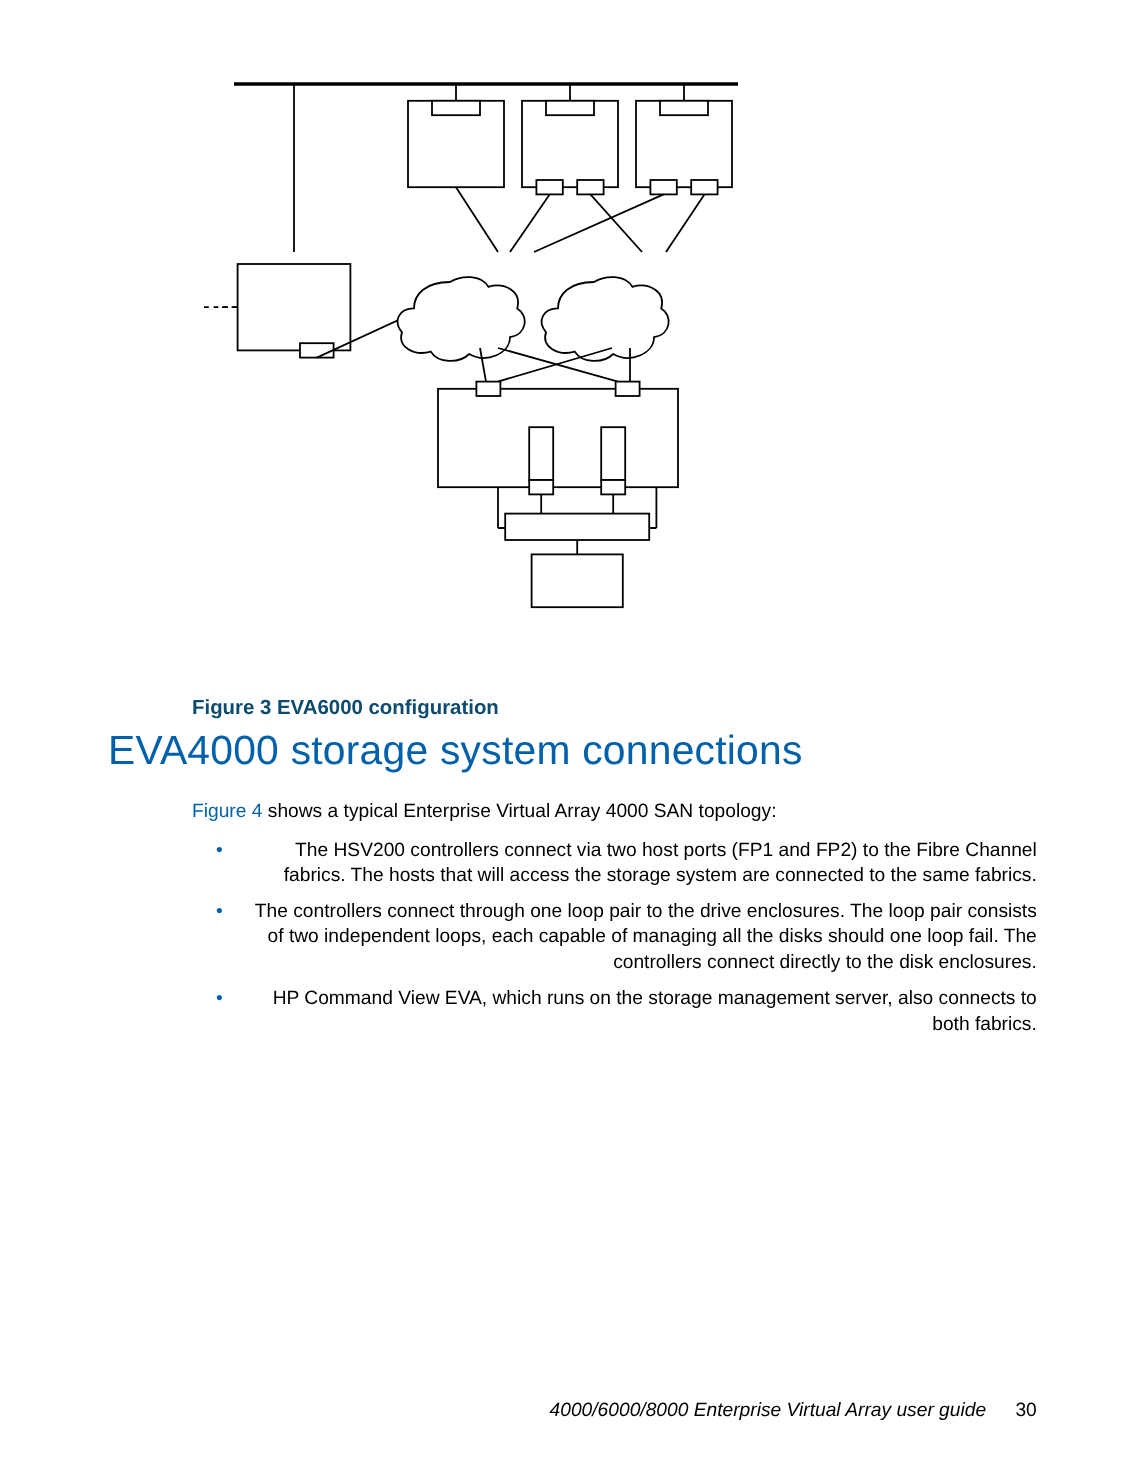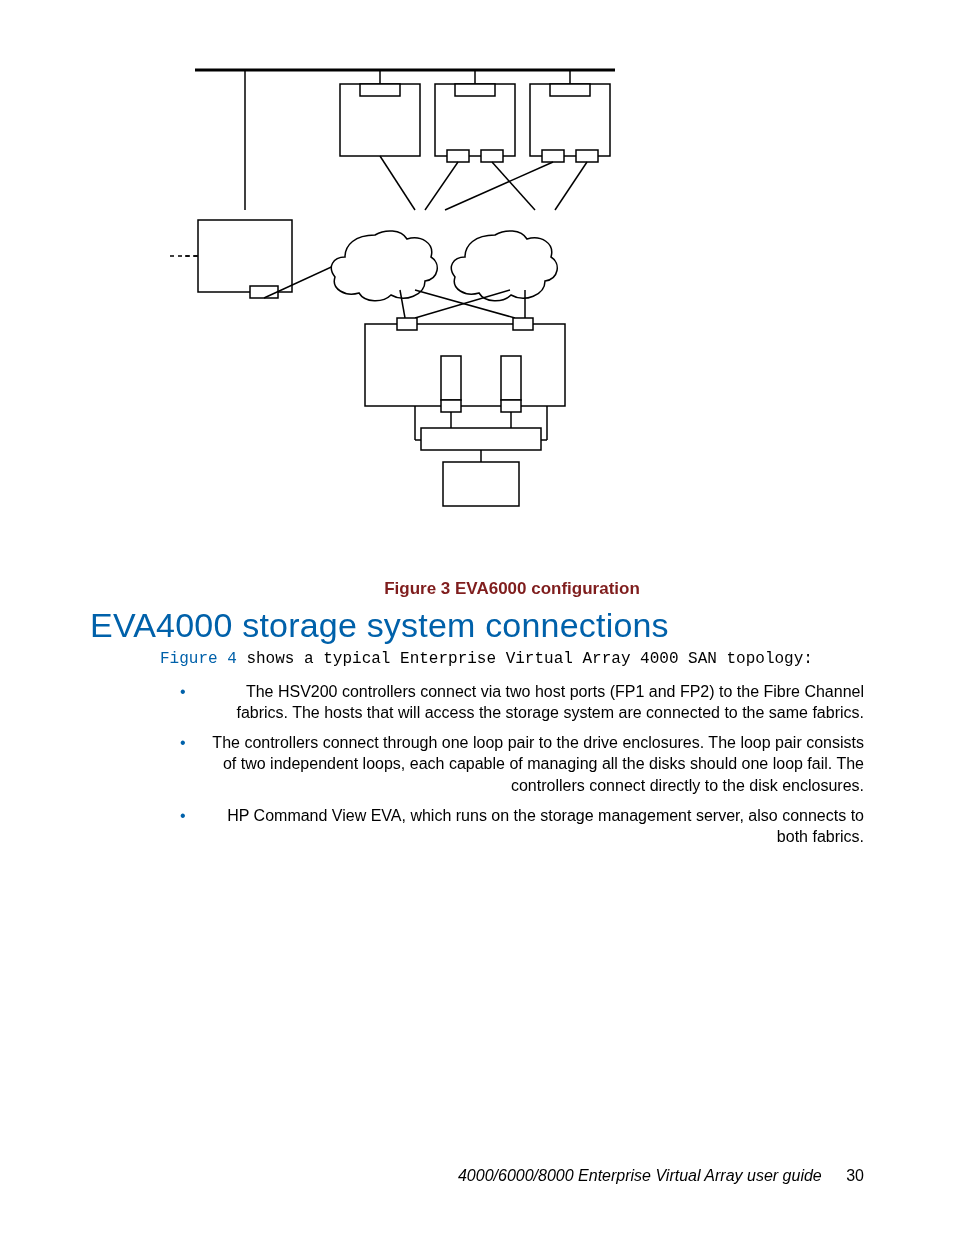--- a/index.html
+++ b/index.html
@@ -17,38 +17,36 @@
     padding: 60px 90px 50px 90px;
   }
   .diagram-wrap {
     width: 480px;
     margin: 0 0 0 75px;
   }
   .figure-caption {
     margin-top: 55px;
     margin-left: 70px;
     font-weight: bold;
-    color: #7f1d1d;
+    color: #0c4a6e;
     font-size: 17px;
-    text-align: center;
   }
   .section-heading {
     margin-top: 7px;
     margin-left: 0;
     font-size: 34px;
     font-weight: 400;
     color: #0061aa;
     letter-spacing: 0.2px;
   }
   .intro-line {
-    margin-top: 4px;
+    margin-top: 20px;
     margin-left: 70px;
     font-size: 16px;
     line-height: 1.35;
-    font-family: Liberation Mono, monospace;
   }
   .intro-line .xref {
     color: #0061aa;
   }
   ul.bullets {
     margin: 10px 0 0 90px;
     padding: 0;
     list-style: none;
   }
   ul.bullets > li {

